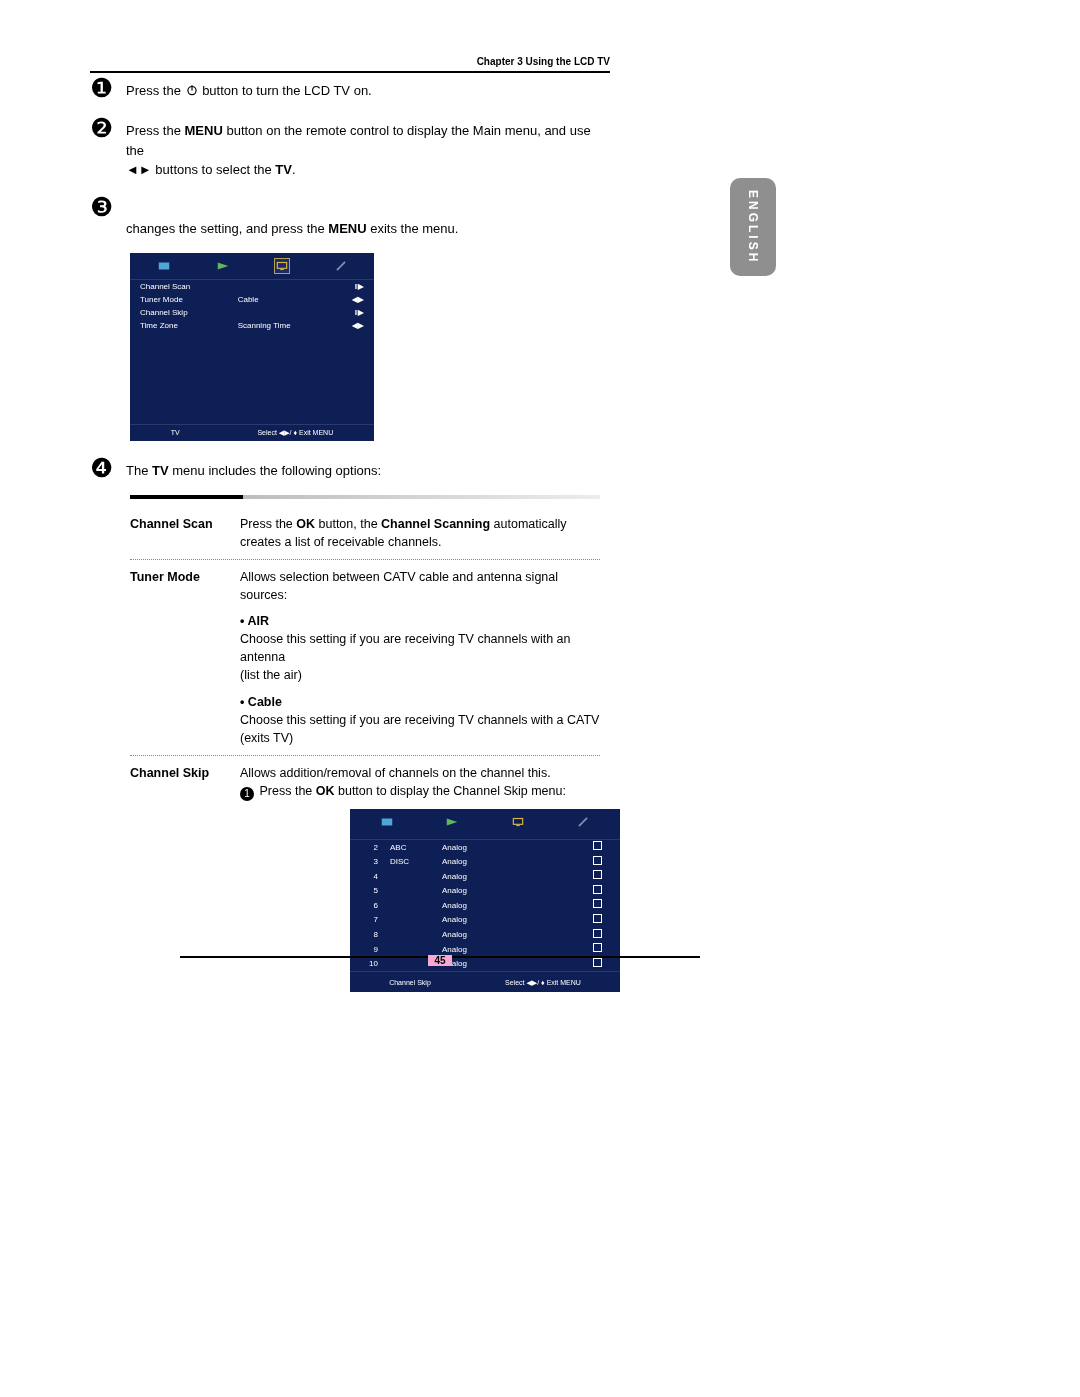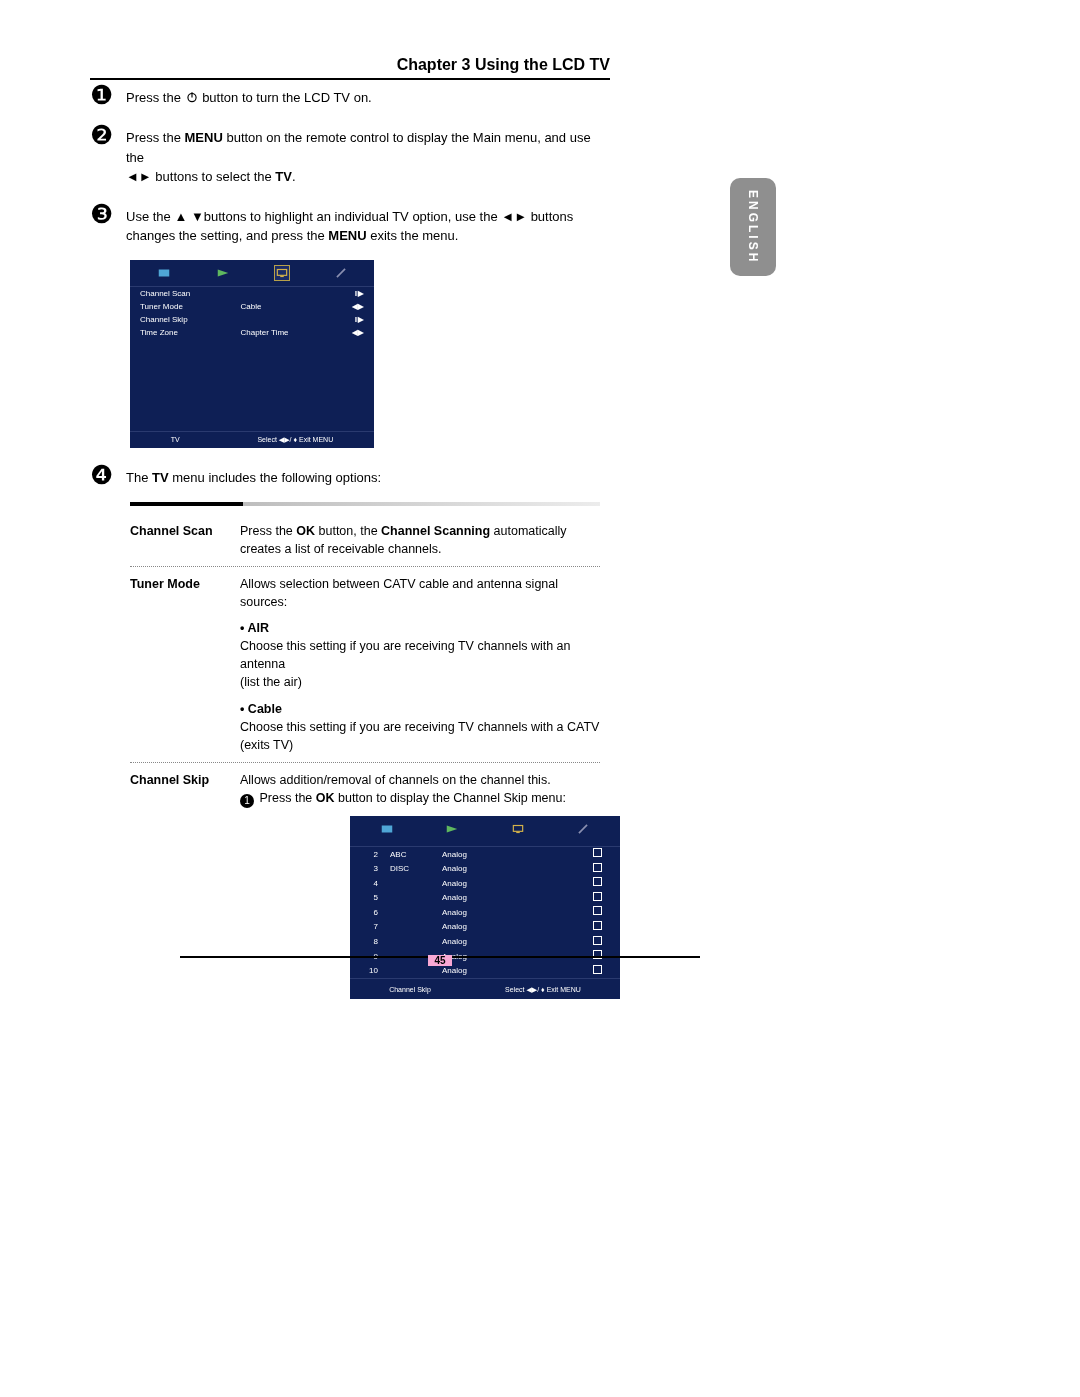--- a/index.html
+++ b/index.html
@@ -20,21 +20,21 @@
     width: 520px;
     position: relative;
   }
   .rule {
     border: none;
     border-top: 2px solid #000;
     margin: 0 0 2px 0;
     width: 520px;
   }
   .header-line {
-    font-size: 16px;
+    font-size: 10px;
     font-weight: bold;
     text-align: right;
     padding-bottom: 4px;
     width: 520px;
   }
   .lang-tab {
     position: absolute;
     left: 640px;
     top: 122px;
     width: 46px;
@@ -221,21 +221,21 @@
         <div class="num">❷</div>
         <div class="body">
           <span>Press the </span><span class="b">MENU</span><span> button on the remote control to display the Main menu, and use the</span><br>
           <span>◄► buttons to select the </span><span class="b">TV</span><span>.</span>
         </div>
       </div>
 
       <div class="step">
         <div class="num">❸</div>
         <div class="body">
-          <span>Use the  ▲ ▼buttons to highlight an individual TV option, use the ◄► buttons</span><br>
+          <br>
           <span>changes the setting, and press the </span><span class="b">MENU</span><span> exits the menu.</span>
         </div>
       </div>
 
       <div class="osd">
         <div class="icon-row">
           <svg class="ic" viewBox="0 0 24 24">
               <rect x="3" y="6" width="18" height="12" fill="#4fa6d6"></rect>
             </svg>
           <svg class="ic" viewBox="0 0 24 24">
@@ -261,21 +261,21 @@
                 <td>Cable</td>
                 <td class="arrow" style="text-align:right">◀▶</td>
               </tr>
           <tr>
                 <td>Channel Skip</td>
                 <td></td>
                 <td class="arrow" style="text-align:right">‖▶</td>
               </tr>
           <tr>
                 <td>Time Zone</td>
-                <td>Chapter Time</td>
+                <td>Scanning Time</td>
                 <td class="arrow" style="text-align:right">◀▶</td>
               </tr>
         </tbody>
           </table>
         <div class="filler"></div>
         <div class="footer">
           <span>TV</span>
           <span>Select  ◀▶/ ♦  Exit  MENU</span>
         </div>
       </div>

